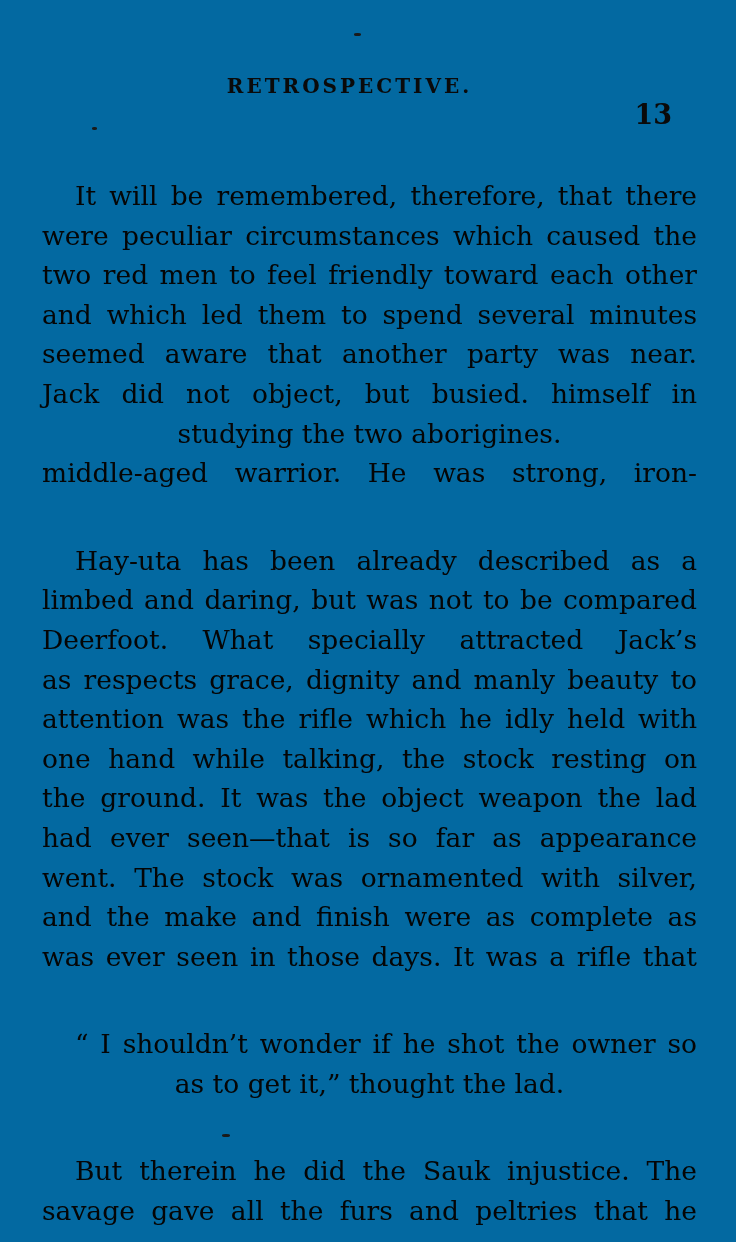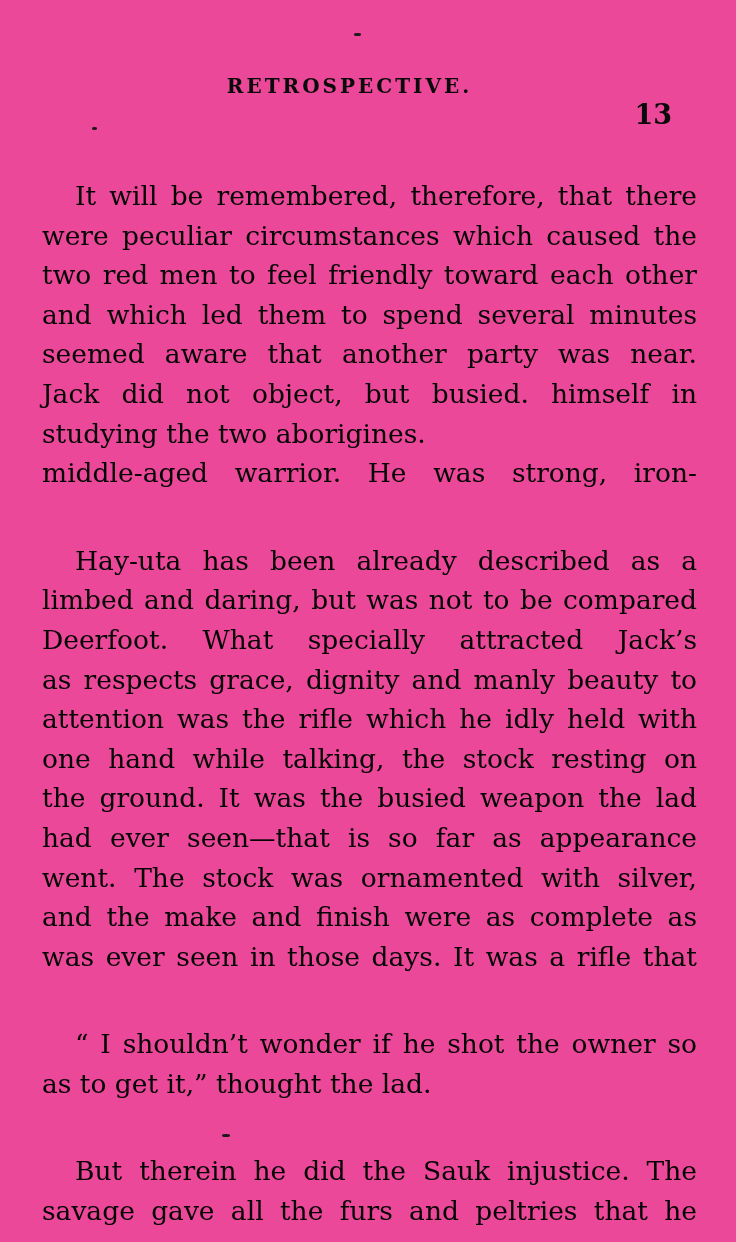--- a/index.html
+++ b/index.html
@@ -4,21 +4,21 @@
 <style>
   html, body {
     margin: 0;
     padding: 0;
     background: #ffffff;
   }
   .page {
     position: relative;
     width: 736px;
     height: 1242px;
-    background: #ec4899;
+    background: #0369a1;
     color: #000000;
     font-family: "DejaVu Serif", "Liberation Serif", serif;
     overflow: hidden;
   }
   .running-head {
     position: absolute;
     top: 74px;
     left: 22px;
     width: 655px;
     text-align: center;
@@ -43,21 +43,21 @@
     width: 655px;
   }
   .paragraph {
     margin: 0;
     padding: 0;
   }
   .line {
     font-size: 26.5px;
     line-height: 39.6px;
     white-space: normal;
-    text-align: left;
+    text-align: center;
     color: #050505;
     font-weight: 500;
   }
   .line.just {
     text-align: justify;
     text-align-last: justify;
   }
   .line.indent {
     padding-left: 33px;
     margin-top: 48px;
@@ -85,21 +85,21 @@
         <div class="line">studying the two aborigines.</div>
       </div>
       <div class="paragraph">
         <div class="line just">middle-aged warrior.  He was strong, iron-</div>
         <div class="line just indent">Hay-uta has been already described as a</div>
         <div class="line just">limbed and daring, but was not to be compared</div>
         <div class="line just">Deerfoot.  What specially attracted Jack’s</div>
         <div class="line just">as respects grace, dignity and manly beauty to</div>
         <div class="line just">attention was the rifle which he idly held with</div>
         <div class="line just">one hand while talking, the stock resting on</div>
-        <div class="line just">the ground.  It was the busied weapon the lad</div>
+        <div class="line just">the ground.  It was the object weapon the lad</div>
         <div class="line just">had ever seen—that is so far as appearance</div>
         <div class="line just">went.  The stock was ornamented with silver,</div>
         <div class="line just">and the make and finish were as complete as</div>
         <div class="line just">was ever seen in those days.  It was a rifle that</div>
       </div>
       <div class="paragraph">
         <div class="line just indent">“ I shouldn’t wonder if he shot the owner so</div>
         <div class="line">as to get it,” thought the lad.</div>
       </div>
       <div class="paragraph">

